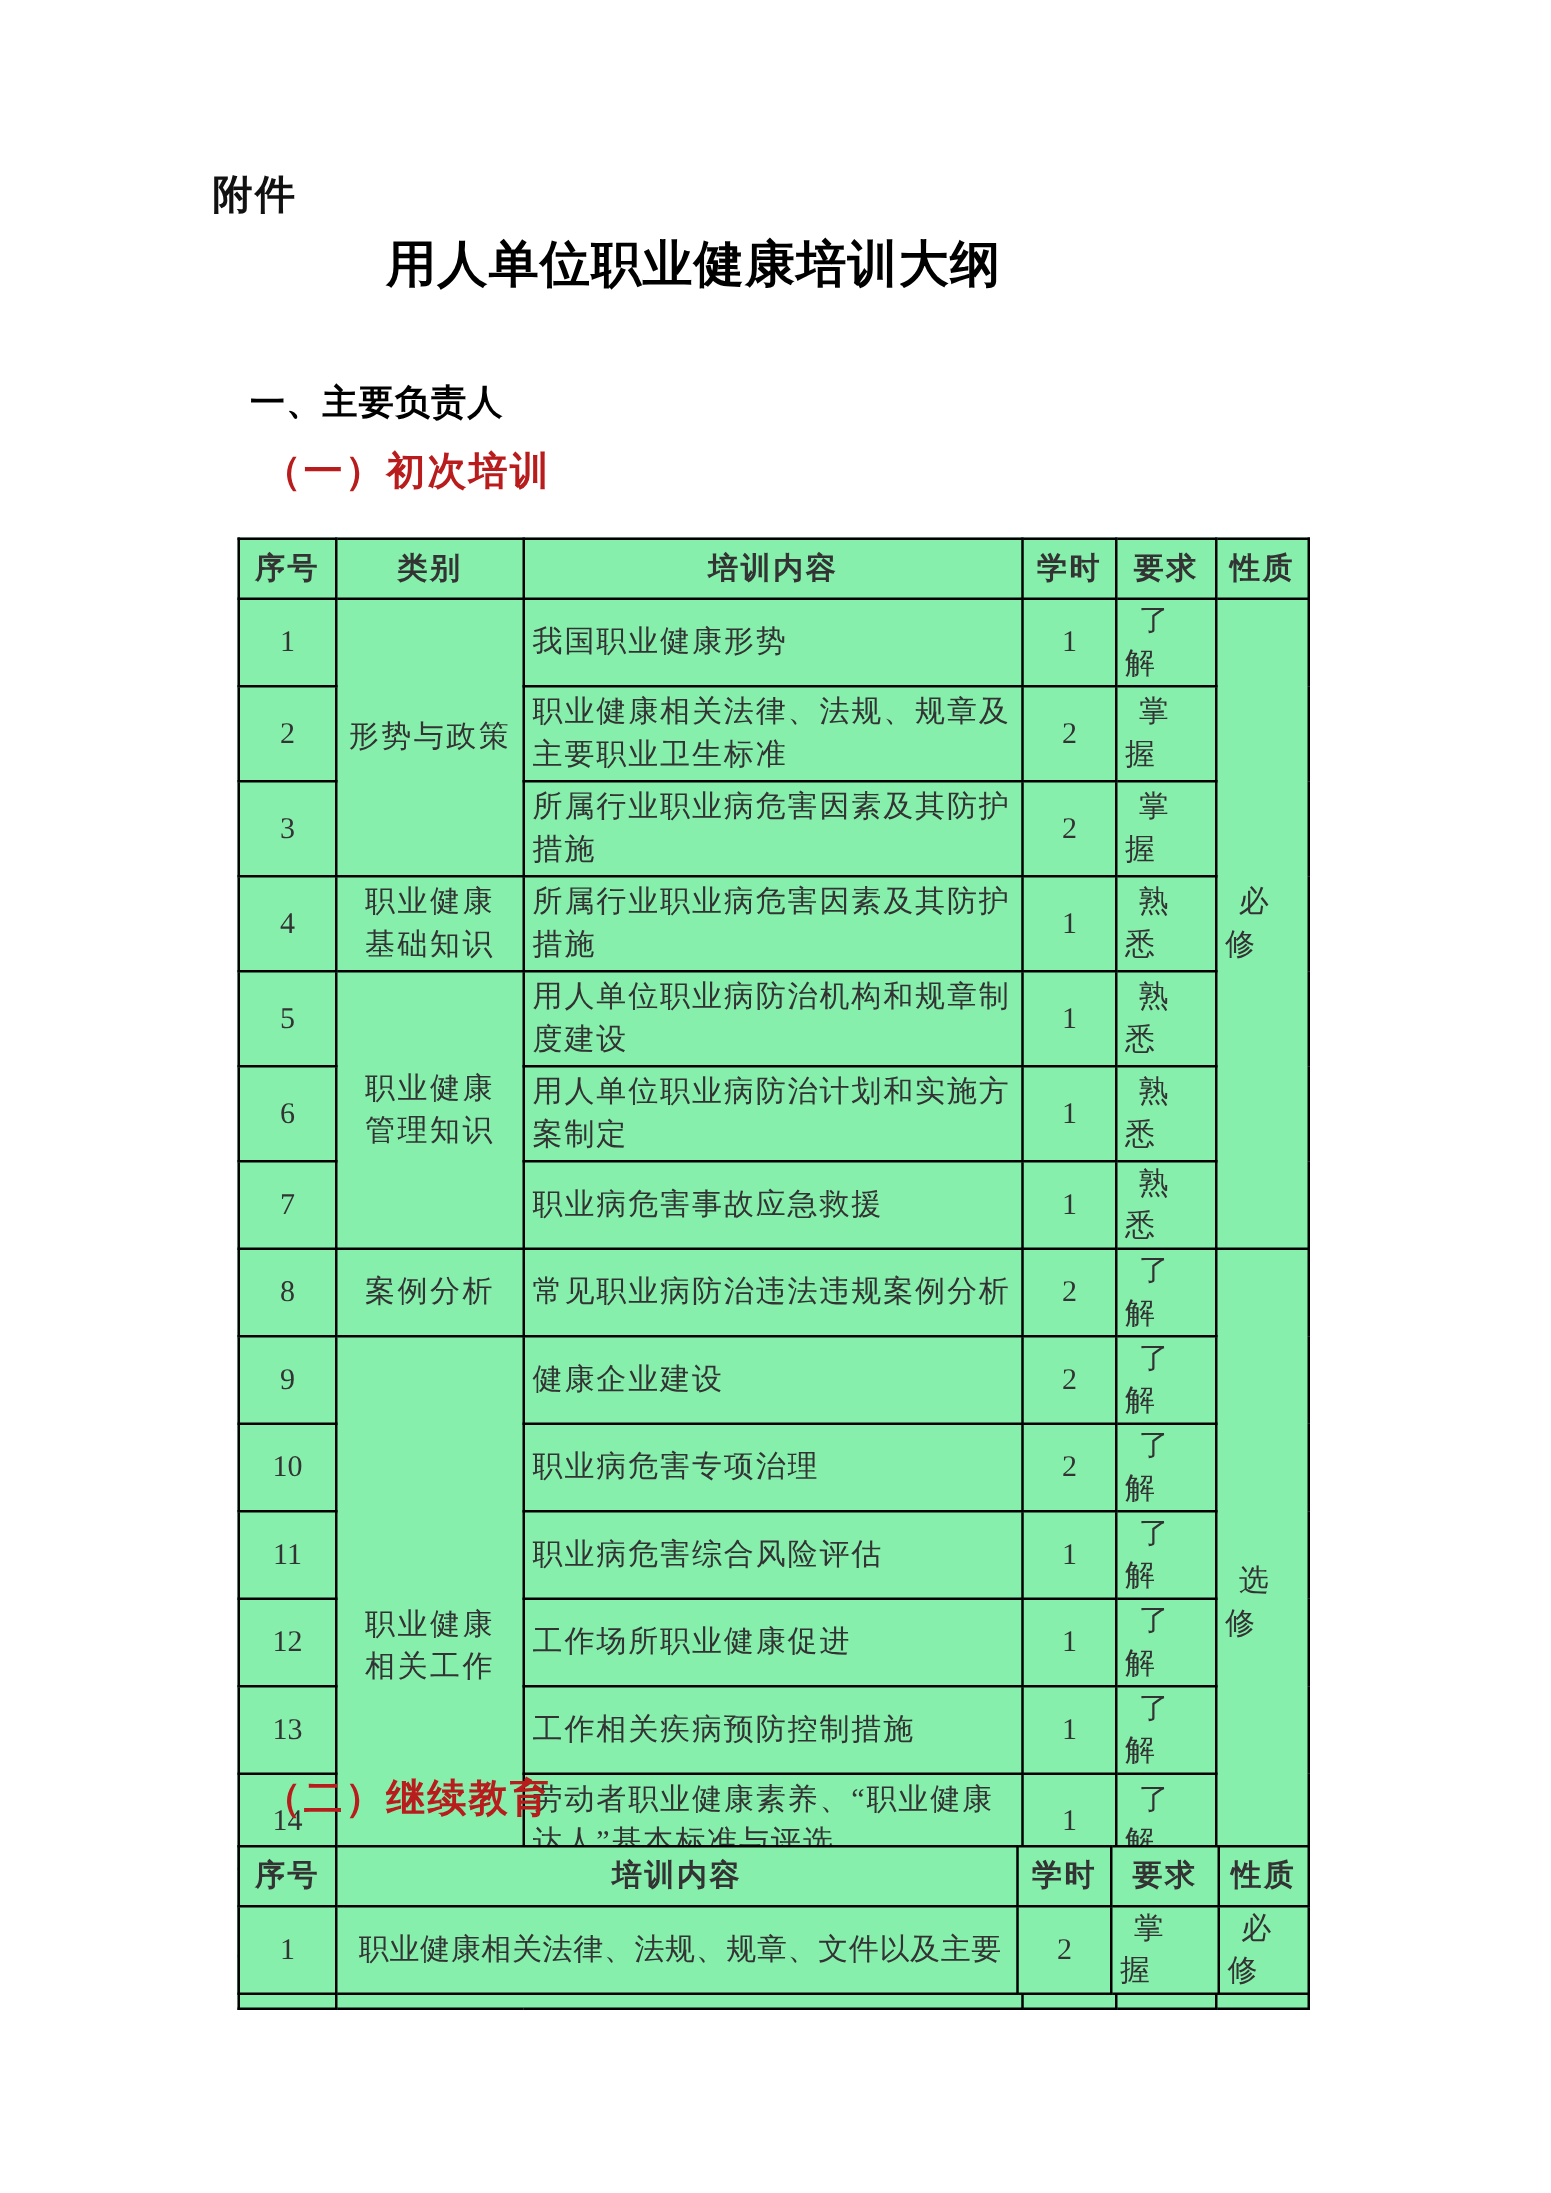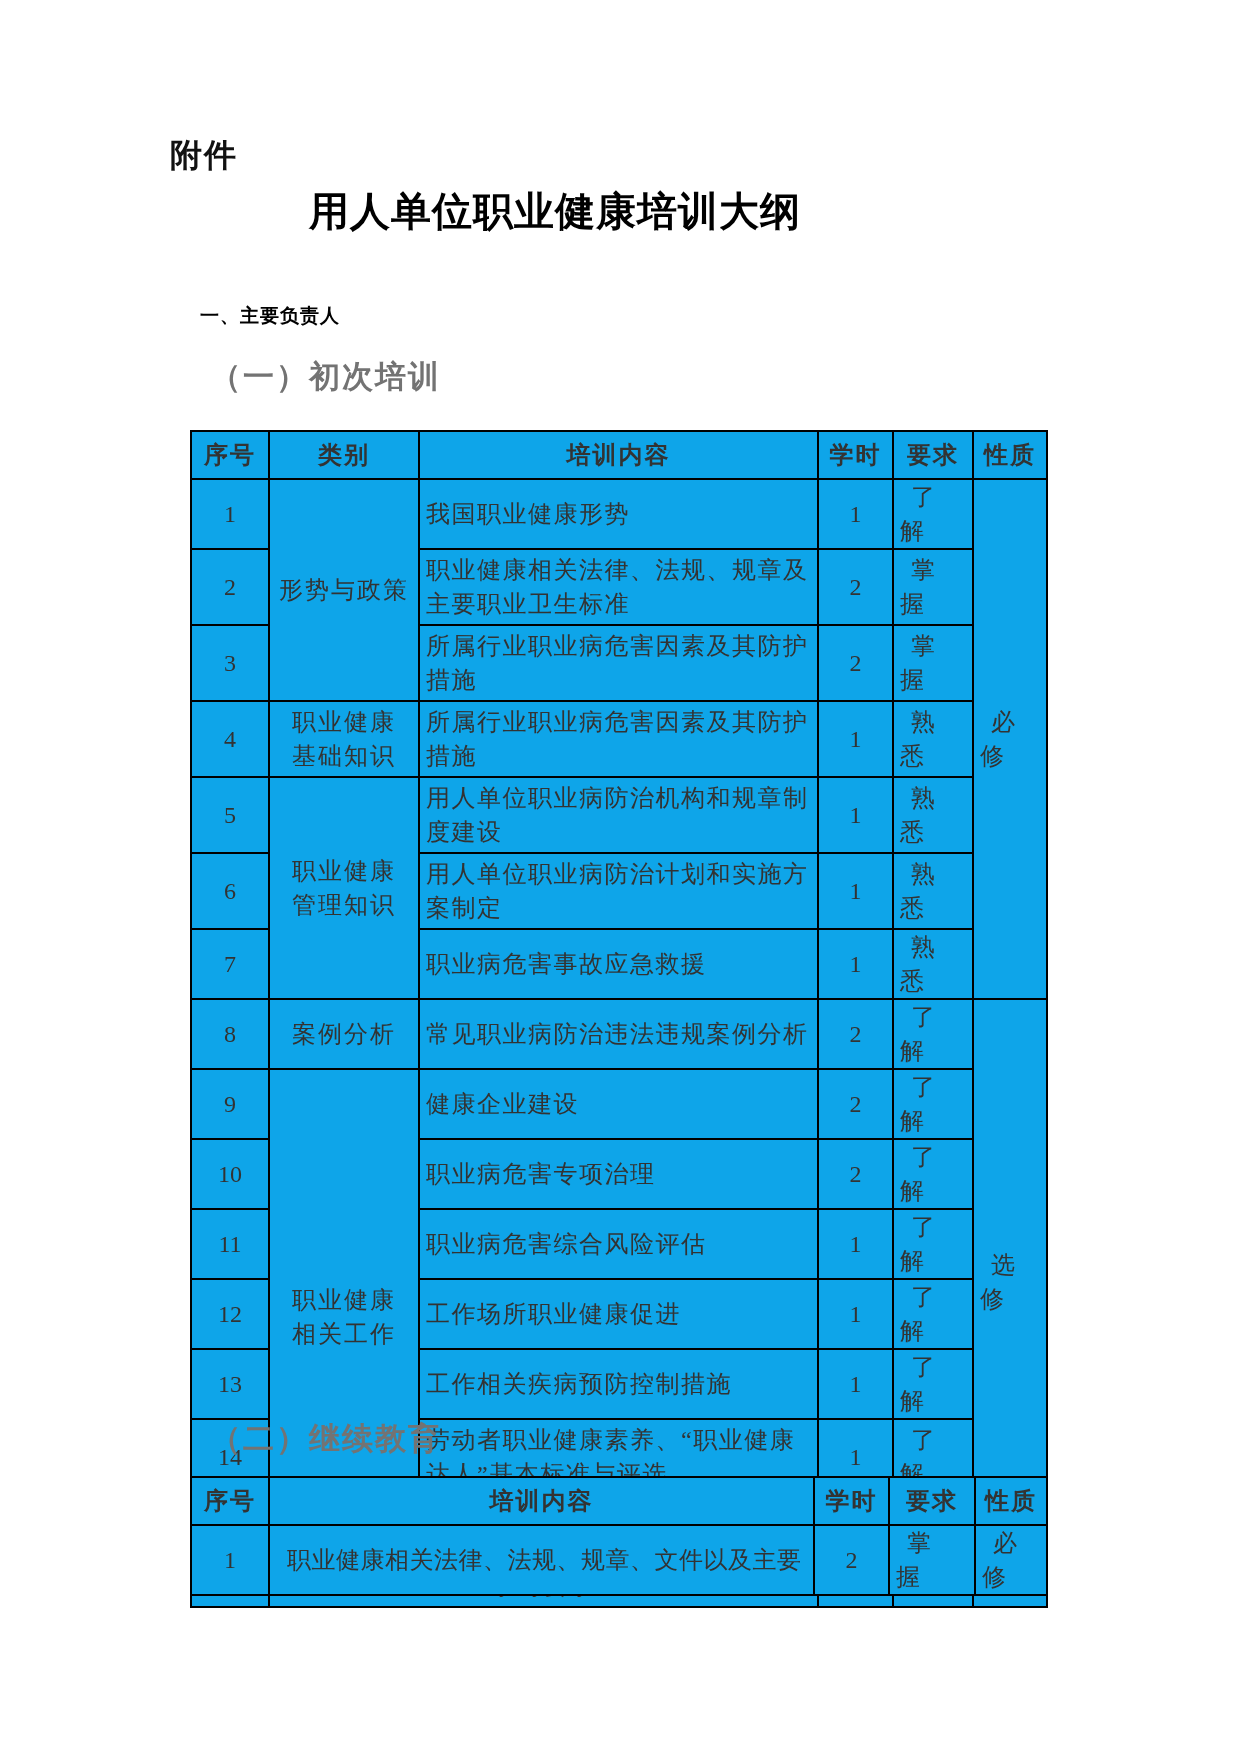--- a/index.html
+++ b/index.html
@@ -9,32 +9,32 @@
   }
   .attach{
     position:absolute;left:170px;top:134px;font-size:32px;font-weight:600;
     font-family:"Liberation Sans", sans-serif;color:#111;letter-spacing:2px;
   }
   .title{
     position:absolute;left:0;top:184px;width:1110px;text-align:center;
     font-size:40px;font-weight:bold;color:#000;letter-spacing:1px;
   }
   .sec{
-    position:absolute;left:200px;top:303px;font-size:19px;font-weight:bold;
+    position:absolute;left:200px;top:303px;font-size:28px;font-weight:bold;
     font-family:"Liberation Sans", sans-serif;color:#000;letter-spacing:1px;
   }
   .sub{
-    position:absolute;left:210px;font-size:31px;font-weight:bold;color:#737373;
+    position:absolute;left:210px;font-size:31px;font-weight:bold;color:#b91c1c;
     letter-spacing:2px;
   }
   .sub1{top:356px;}
   .sub2{top:1418px;}
   table.t{
     position:absolute;left:190px;border-collapse:collapse;table-layout:fixed;
-    background:#0ea5e9;
+    background:#86efac;
   }
   #table1{top:430px;width:856px;}
   #table2{top:1476px;width:856px;}
   table.t td{
     border:2px solid #000;font-size:24px;color:#333;padding:0 6px;
     line-height:34px;overflow:hidden;vertical-align:middle;
   }
   td.hd{
     font-weight:bold;color:#000;text-align:center;letter-spacing:2px;
     font-size:25px;padding:0 2px;

